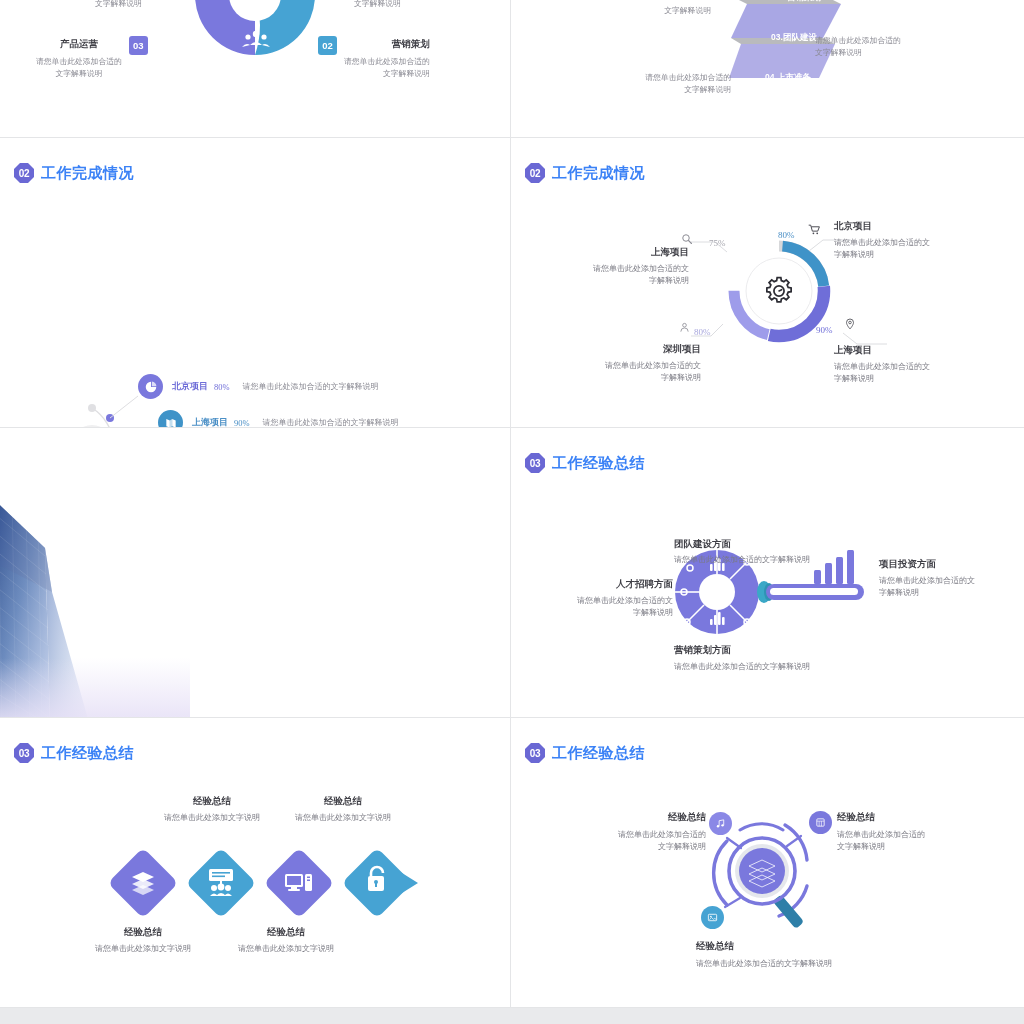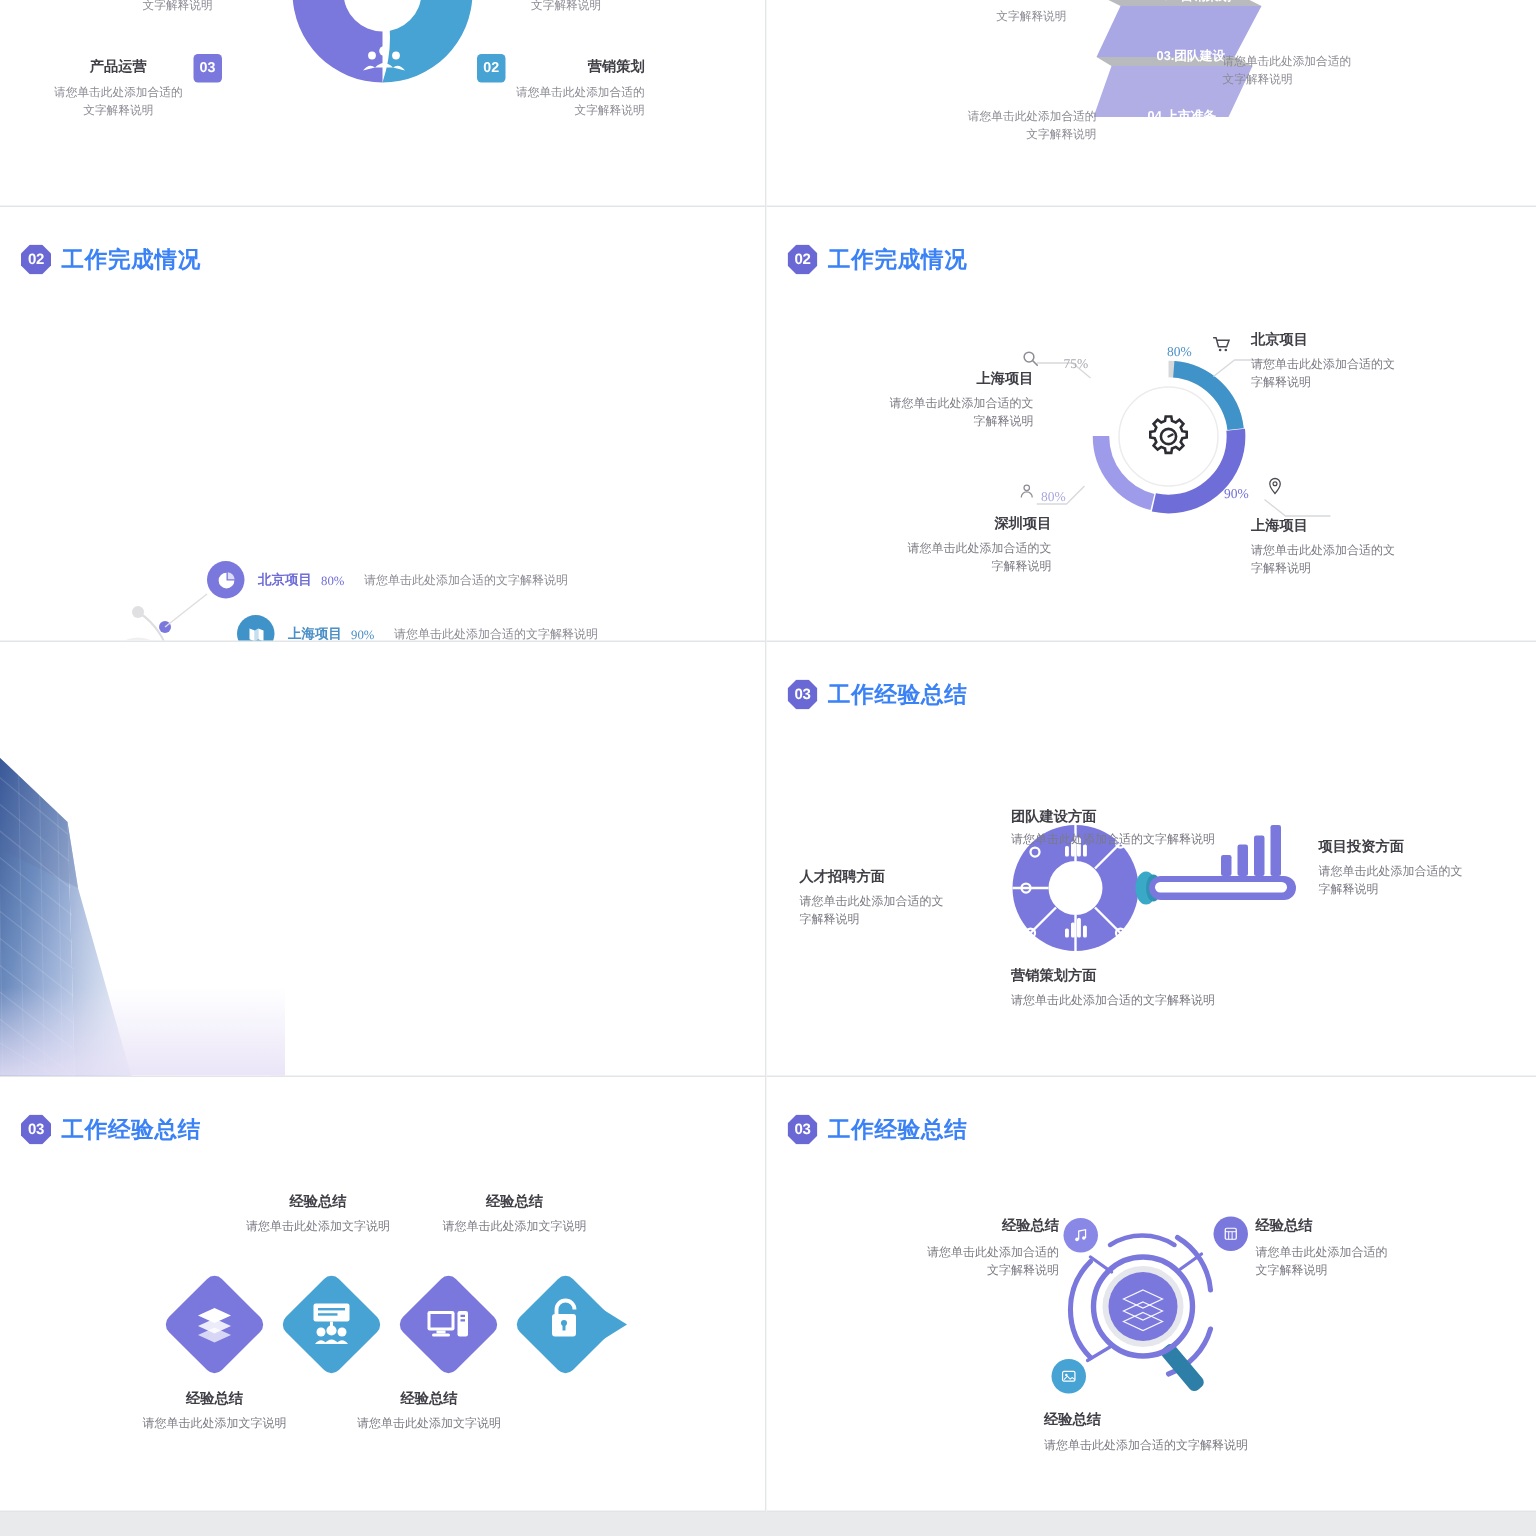--- a/index.html
+++ b/index.html
@@ -387,21 +387,21 @@
 
     <div style="position:absolute; left:163px; top:86px; width:200px; text-align:left;margin-top:24px;">
       <div class="t-title">团队建设方面</div>
       <div class="t-desc" style="margin-top:3px;">请您单击此处添加合适的文字解释说明</div>
     </div>
     <div style="position:absolute; left:368px; top:130px; width:135px; text-align:left;">
       <div class="t-title">项目投资方面</div>
       <div class="t-desc" style="margin-top:4px;">请您单击此处添加合适的文</div>
       <div class="t-desc">字解释说明</div>
     </div>
-    <div style="position:absolute; left:22px; top:150px; width:140px; ">
+    <div style="position:absolute; left:22px; top:150px; width:140px; text-align:right;">
       <div class="t-title">人才招聘方面</div>
       <div class="t-desc" style="margin-top:4px;">请您单击此处添加合适的文</div>
       <div class="t-desc">字解释说明</div>
     </div>
     <div style="position:absolute; left:163px; top:216px; width:220px; text-align:left;">
       <div class="t-title">营销策划方面</div>
       <div class="t-desc" style="margin-top:4px;">请您单击此处添加合适的文字解释说明</div>
     </div>
   </div>
 

